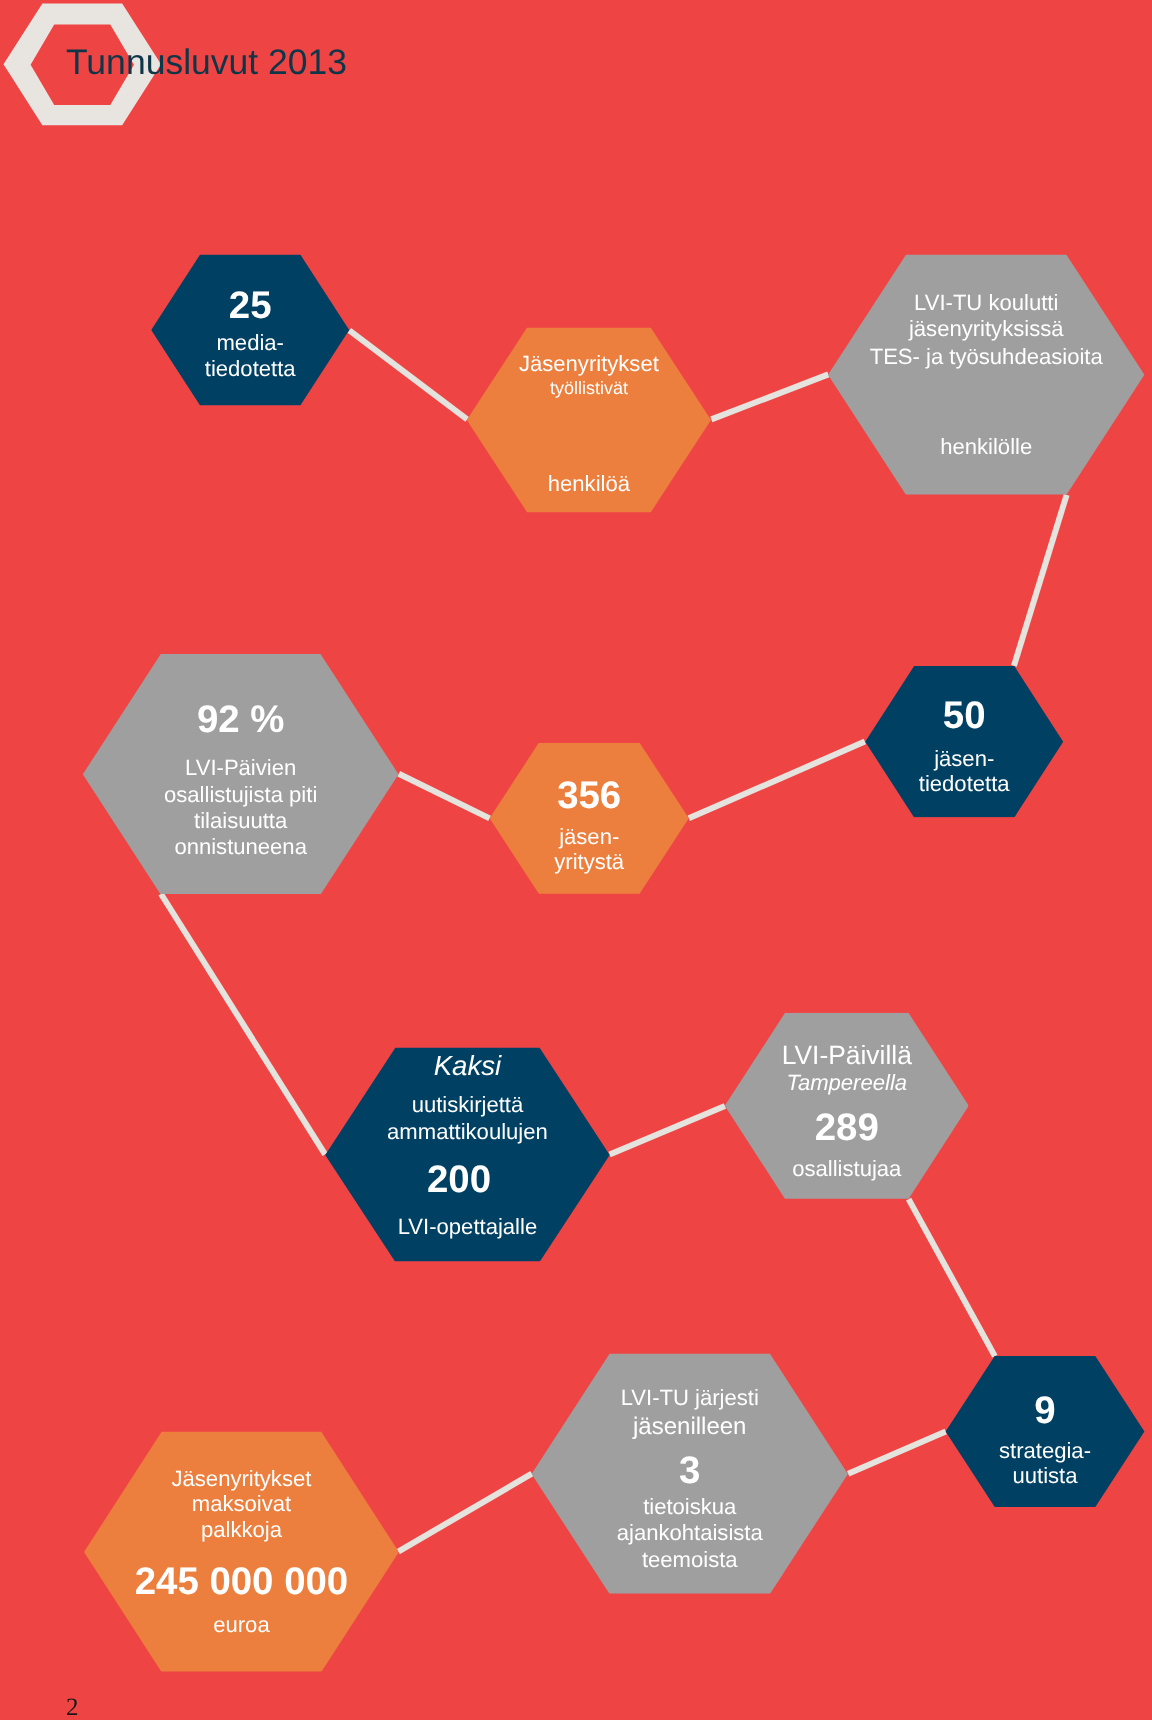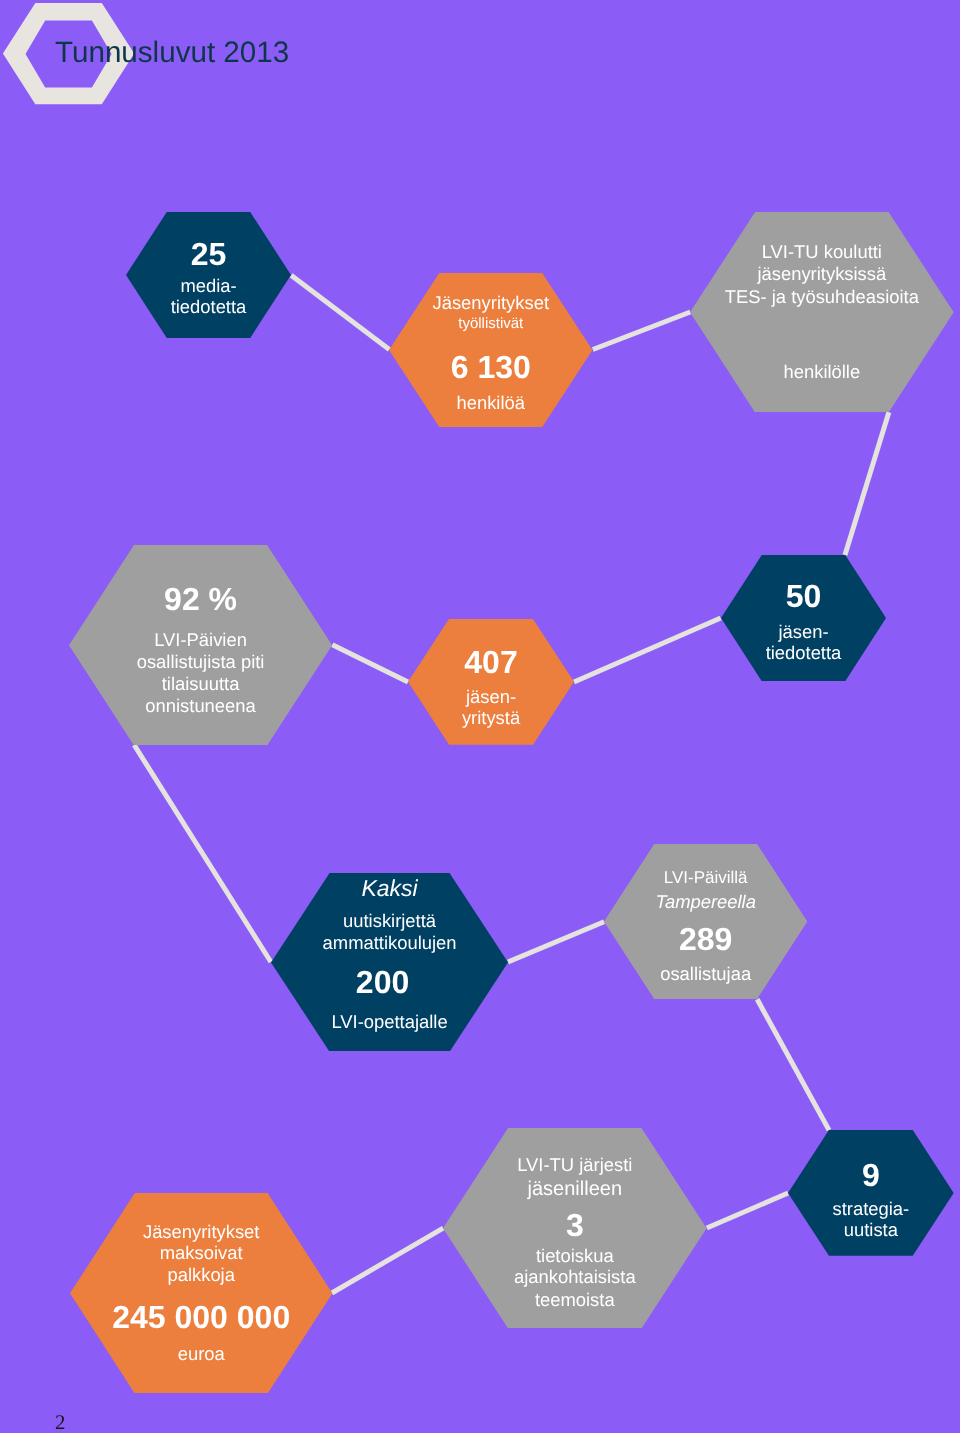--- a/index.html
+++ b/index.html
@@ -1,20 +1,20 @@
 <!DOCTYPE html>
 <html><head>
 <meta charset="utf-8">
 <title>Tunnusluvut 2013</title>
 <style>
   html,body{margin:0;padding:0;background:#ffffff;}
   body{width:960px;height:1433px;position:relative;overflow:hidden;
        font-family:"Liberation Sans",sans-serif;
        -webkit-font-smoothing:antialiased;text-rendering:geometricPrecision;}
-  #page{position:absolute;left:0;top:0;width:960px;height:1433px;background:#8b5cf6;overflow:hidden;}
+  #page{position:absolute;left:0;top:0;width:960px;height:1433px;background:#ef4444;overflow:hidden;}
   #connectors,#logohex{position:absolute;}
   #connectors{left:0;top:0;width:960px;height:1433px;}
   .hexwrap{position:absolute;}
   .hexwrap>svg{position:absolute;left:0;top:0;width:100%;height:100%;display:block;}
   .tl{position:absolute;left:0;width:100%;text-align:center;color:#fff;
       white-space:nowrap;line-height:1;z-index:2;will-change:transform;}
   .lbl{font-weight:400;}
   .big{font-weight:700;}
   #title{position:absolute;white-space:nowrap;line-height:1;font-weight:400;will-change:transform;}
   #pagenum{position:absolute;font-family:"Liberation Serif",serif;line-height:1;will-change:transform;}
@@ -48,21 +48,20 @@
         <div class="tl big" style="font-size: 32px; top: 25.6px; color: rgb(255, 255, 255);">25</div>
         <div class="tl lbl" style="font-size: 18.4px; top: 64.375px; color: rgb(255, 255, 255);">media-</div>
         <div class="tl lbl" style="font-size: 18.4px; top: 85.375px; color: rgb(255, 255, 255);">tiedotetta</div>
       </div>
       <div class="hexwrap" style="left: 389.3px; top: 272.5px; width: 203.5px; height: 154px;">
         <svg viewBox="0 0 203.5 154" preserveAspectRatio="none">
           <polygon points="50.26,0.00 153.24,0.00 203.50,77.00 153.24,154.00 50.26,154.00 0.00,77.00" fill="#EC7F3D"></polygon>
         </svg>
         <div class="tl lbl" style="font-size: 18.4px; top: 21.575px; color: rgb(255, 255, 255);">Jäsenyritykset</div>
         <div class="tl lbl" style="font-size: 15px; top: 43.275px; color: rgb(255, 255, 255);">työllistivät</div>
-        <div class="tl big" style="font-size: 32px; top: 78.9px; color: rgb(255, 255, 255);">6 130</div>
         <div class="tl lbl" style="font-size: 18.4px; top: 121.275px; color: rgb(255, 255, 255);">henkilöä</div>
       </div>
       <div class="hexwrap" style="left: 690.3px; top: 211.7px; width: 263.7px; height: 200.6px;">
         <svg viewBox="0 0 263.7 200.6" preserveAspectRatio="none">
           <polygon points="65.13,0.00 198.57,0.00 263.70,100.30 198.57,200.60 65.13,200.60 0.00,100.30" fill="#9F9F9F"></polygon>
         </svg>
         <div class="tl lbl" style="font-size: 18.4px; top: 30.875px; color: rgb(255, 255, 255);">LVI-TU koulutti</div>
         <div class="tl lbl" style="font-size: 18.4px; top: 53.675px; color: rgb(255, 255, 255);">jäsenyrityksissä</div>
         <div class="tl lbl" style="font-size: 18.4px; top: 76.575px; color: rgb(255, 255, 255);">TES- ja työsuhdeasioita</div>
         <div class="tl lbl" style="font-size: 18.4px; top: 150.975px; color: rgb(255, 255, 255);">henkilölle</div>
@@ -74,21 +73,21 @@
         <div class="tl big" style="font-size: 32px; top: 38.3px; color: rgb(255, 255, 255);">92 %</div>
         <div class="tl lbl" style="font-size: 18.4px; top: 86.875px; color: rgb(255, 255, 255);">LVI-Päivien</div>
         <div class="tl lbl" style="font-size: 18.4px; top: 108.575px; color: rgb(255, 255, 255);">osallistujista piti</div>
         <div class="tl lbl" style="font-size: 18.4px; top: 130.175px; color: rgb(255, 255, 255);">tilaisuutta</div>
         <div class="tl lbl" style="font-size: 18.4px; top: 152.475px; color: rgb(255, 255, 255);">onnistuneena</div>
       </div>
       <div class="hexwrap" style="left: 408px; top: 619.1px; width: 166px; height: 125.7px;">
         <svg viewBox="0 0 166 125.7" preserveAspectRatio="none">
           <polygon points="41.00,0.00 125.00,0.00 166.00,62.85 125.00,125.70 41.00,125.70 0.00,62.85" fill="#EC7F3D"></polygon>
         </svg>
-        <div class="tl big" style="font-size: 32px; top: 26.5px; color: rgb(255, 255, 255);">407</div>
+        <div class="tl big" style="font-size: 32px; top: 26.5px; color: rgb(255, 255, 255);">356</div>
         <div class="tl lbl" style="font-size: 18.4px; top: 69.175px; color: rgb(255, 255, 255);">jäsen-</div>
         <div class="tl lbl" style="font-size: 18.4px; top: 89.975px; color: rgb(255, 255, 255);">yritystä</div>
       </div>
       <div class="hexwrap" style="left: 720.7px; top: 554.9px; width: 165px; height: 126.2px;">
         <svg viewBox="0 0 165 126.2" preserveAspectRatio="none">
           <polygon points="40.76,0.00 124.25,0.00 165.00,63.10 124.25,126.20 40.76,126.20 0.00,63.10" fill="#004063"></polygon>
         </svg>
         <div class="tl big" style="font-size: 32px; top: 25.2px; color: rgb(255, 255, 255);">50</div>
         <div class="tl lbl" style="font-size: 18.4px; top: 67.975px; color: rgb(255, 255, 255);">jäsen-</div>
         <div class="tl lbl" style="font-size: 18.4px; top: 88.875px; color: rgb(255, 255, 255);">tiedotetta</div>
@@ -100,21 +99,21 @@
         <div class="tl lbl" style="font-size: 23px; top: 4px; color: rgb(255, 255, 255); font-style: italic;">Kaksi</div>
         <div class="tl lbl" style="font-size: 18.4px; top: 39.375px; color: rgb(255, 255, 255);">uutiskirjettä</div>
         <div class="tl lbl" style="font-size: 18.4px; top: 61.175px; color: rgb(255, 255, 255);">ammattikoulujen</div>
         <div class="tl big" style="font-size: 32px; top: 93.7px; left: -7px; color: rgb(255, 255, 255);">200</div>
         <div class="tl lbl" style="font-size: 18.4px; top: 140.575px; color: rgb(255, 255, 255);">LVI-opettajalle</div>
       </div>
       <div class="hexwrap" style="left: 604.1px; top: 844.2px; width: 203.3px; height: 155.1px;">
         <svg viewBox="0 0 203.3 155.1" preserveAspectRatio="none">
           <polygon points="50.22,0.00 153.08,0.00 203.30,77.55 153.08,155.10 50.22,155.10 0.00,77.55" fill="#9F9F9F"></polygon>
         </svg>
-        <div class="tl lbl" style="font-size: 17px; top: 24.475px; color: rgb(255, 255, 255);">LVI-Päivillä</div>
+        <div class="tl lbl" style="font-size: 22px; top: 24.475px; color: rgb(255, 255, 255);">LVI-Päivillä</div>
         <div class="tl lbl" style="font-size: 18.4px; top: 48.375px; color: rgb(255, 255, 255); font-style: italic;">Tampereella</div>
         <div class="tl big" style="font-size: 32px; top: 78.6px; color: rgb(255, 255, 255);">289</div>
         <div class="tl lbl" style="font-size: 18.4px; top: 121.075px; color: rgb(255, 255, 255);">osallistujaa</div>
       </div>
       <div class="hexwrap" style="left: 69.5px; top: 1192.7px; width: 262.4px; height: 200.6px;">
         <svg viewBox="0 0 262.4 200.6" preserveAspectRatio="none">
           <polygon points="64.81,0.00 197.59,0.00 262.40,100.30 197.59,200.60 64.81,200.60 0.00,100.30" fill="#EC7F3D"></polygon>
         </svg>
         <div class="tl lbl" style="font-size: 18.4px; top: 30.475px; color: rgb(255, 255, 255);">Jäsenyritykset</div>
         <div class="tl lbl" style="font-size: 18.4px; top: 51.475px; color: rgb(255, 255, 255);">maksoivat</div>

